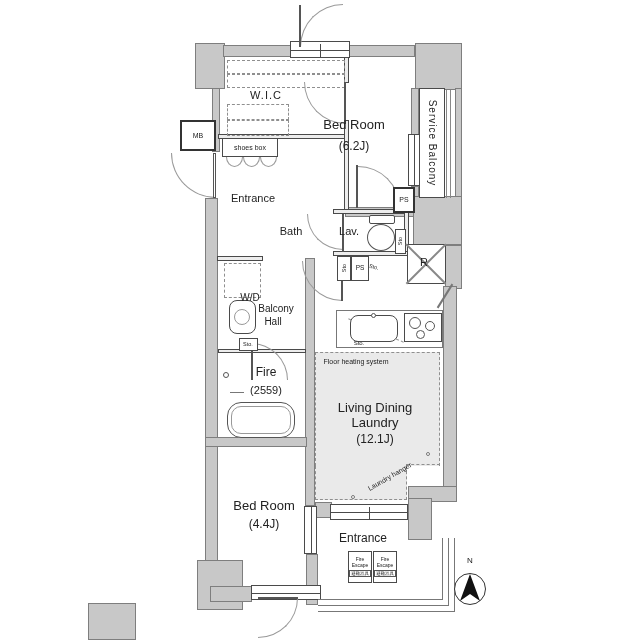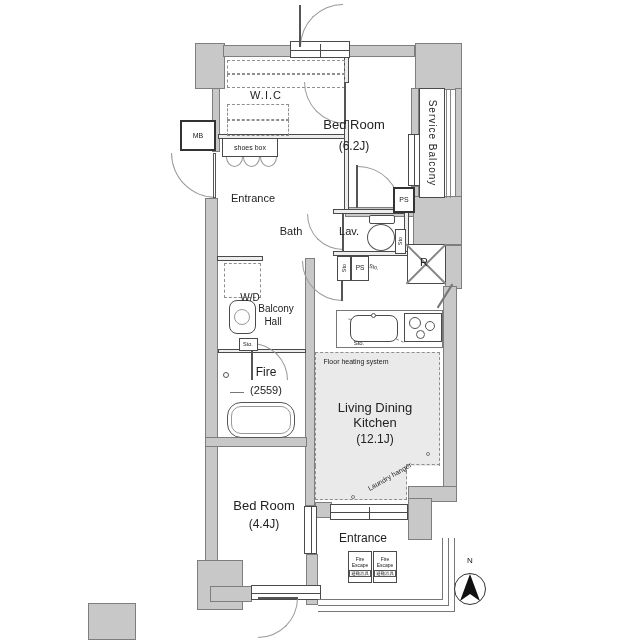--- a/index.html
+++ b/index.html
@@ -201,21 +201,21 @@
   <div class="lbl f6" style="left:359px;top:343px;">Sto.</div>
   <div class="lbl f55" style="left:248px;top:344px;">Sto.</div>
   <div class="lbl f11" style="left:424px;top:262px;">R</div>
   <div class="lbl f10" style="left:242px;top:298px;margin-left:8px;">W/D</div>
   <div class="lbl f10" style="left:276px;top:309px;">Balcony</div>
   <div class="lbl f10" style="left:273px;top:322px;">Hall</div>
   <div class="lbl f12" style="left:266px;top:373px;">Fire</div>
   <div class="lbl f11" style="left:266px;top:390px;">(2559)</div>
   <div class="lbl f7" style="left:356px;top:362px;">Floor heating system</div>
   <div class="lbl f13" style="left:375px;top:408px;">Living Dining</div>
-  <div class="lbl f13" style="left:375px;top:423px;">Kitchen</div>
+  <div class="lbl f13" style="left:375px;top:423px;">Laundry</div>
   <div class="lbl f12" style="left:375px;top:440px;">(12.1J)</div>
   <div class="lbl f7 rot30" style="left:390px;top:477px;">Laundry hanger</div>
   <div class="lbl f13" style="left:264px;top:506px;">Bed Room</div>
   <div class="lbl f12" style="left:264px;top:525px;">(4.4J)</div>
   <div class="lbl f12" style="left:363px;top:539px;">Entrance</div>
 
   <div class="lbl f8" style="left:470px;top:561px;">N</div>
   <div class="a circ" style="left:454px;top:573px;width:32px;height:32px;border-color:#333;"></div>
   <svg class="a" style="left:452px;top:571px;" width="36" height="36" viewBox="0 0 36 36">
     <polygon points="18,3 8,30 18,23 28,30" fill="#111"></polygon>

